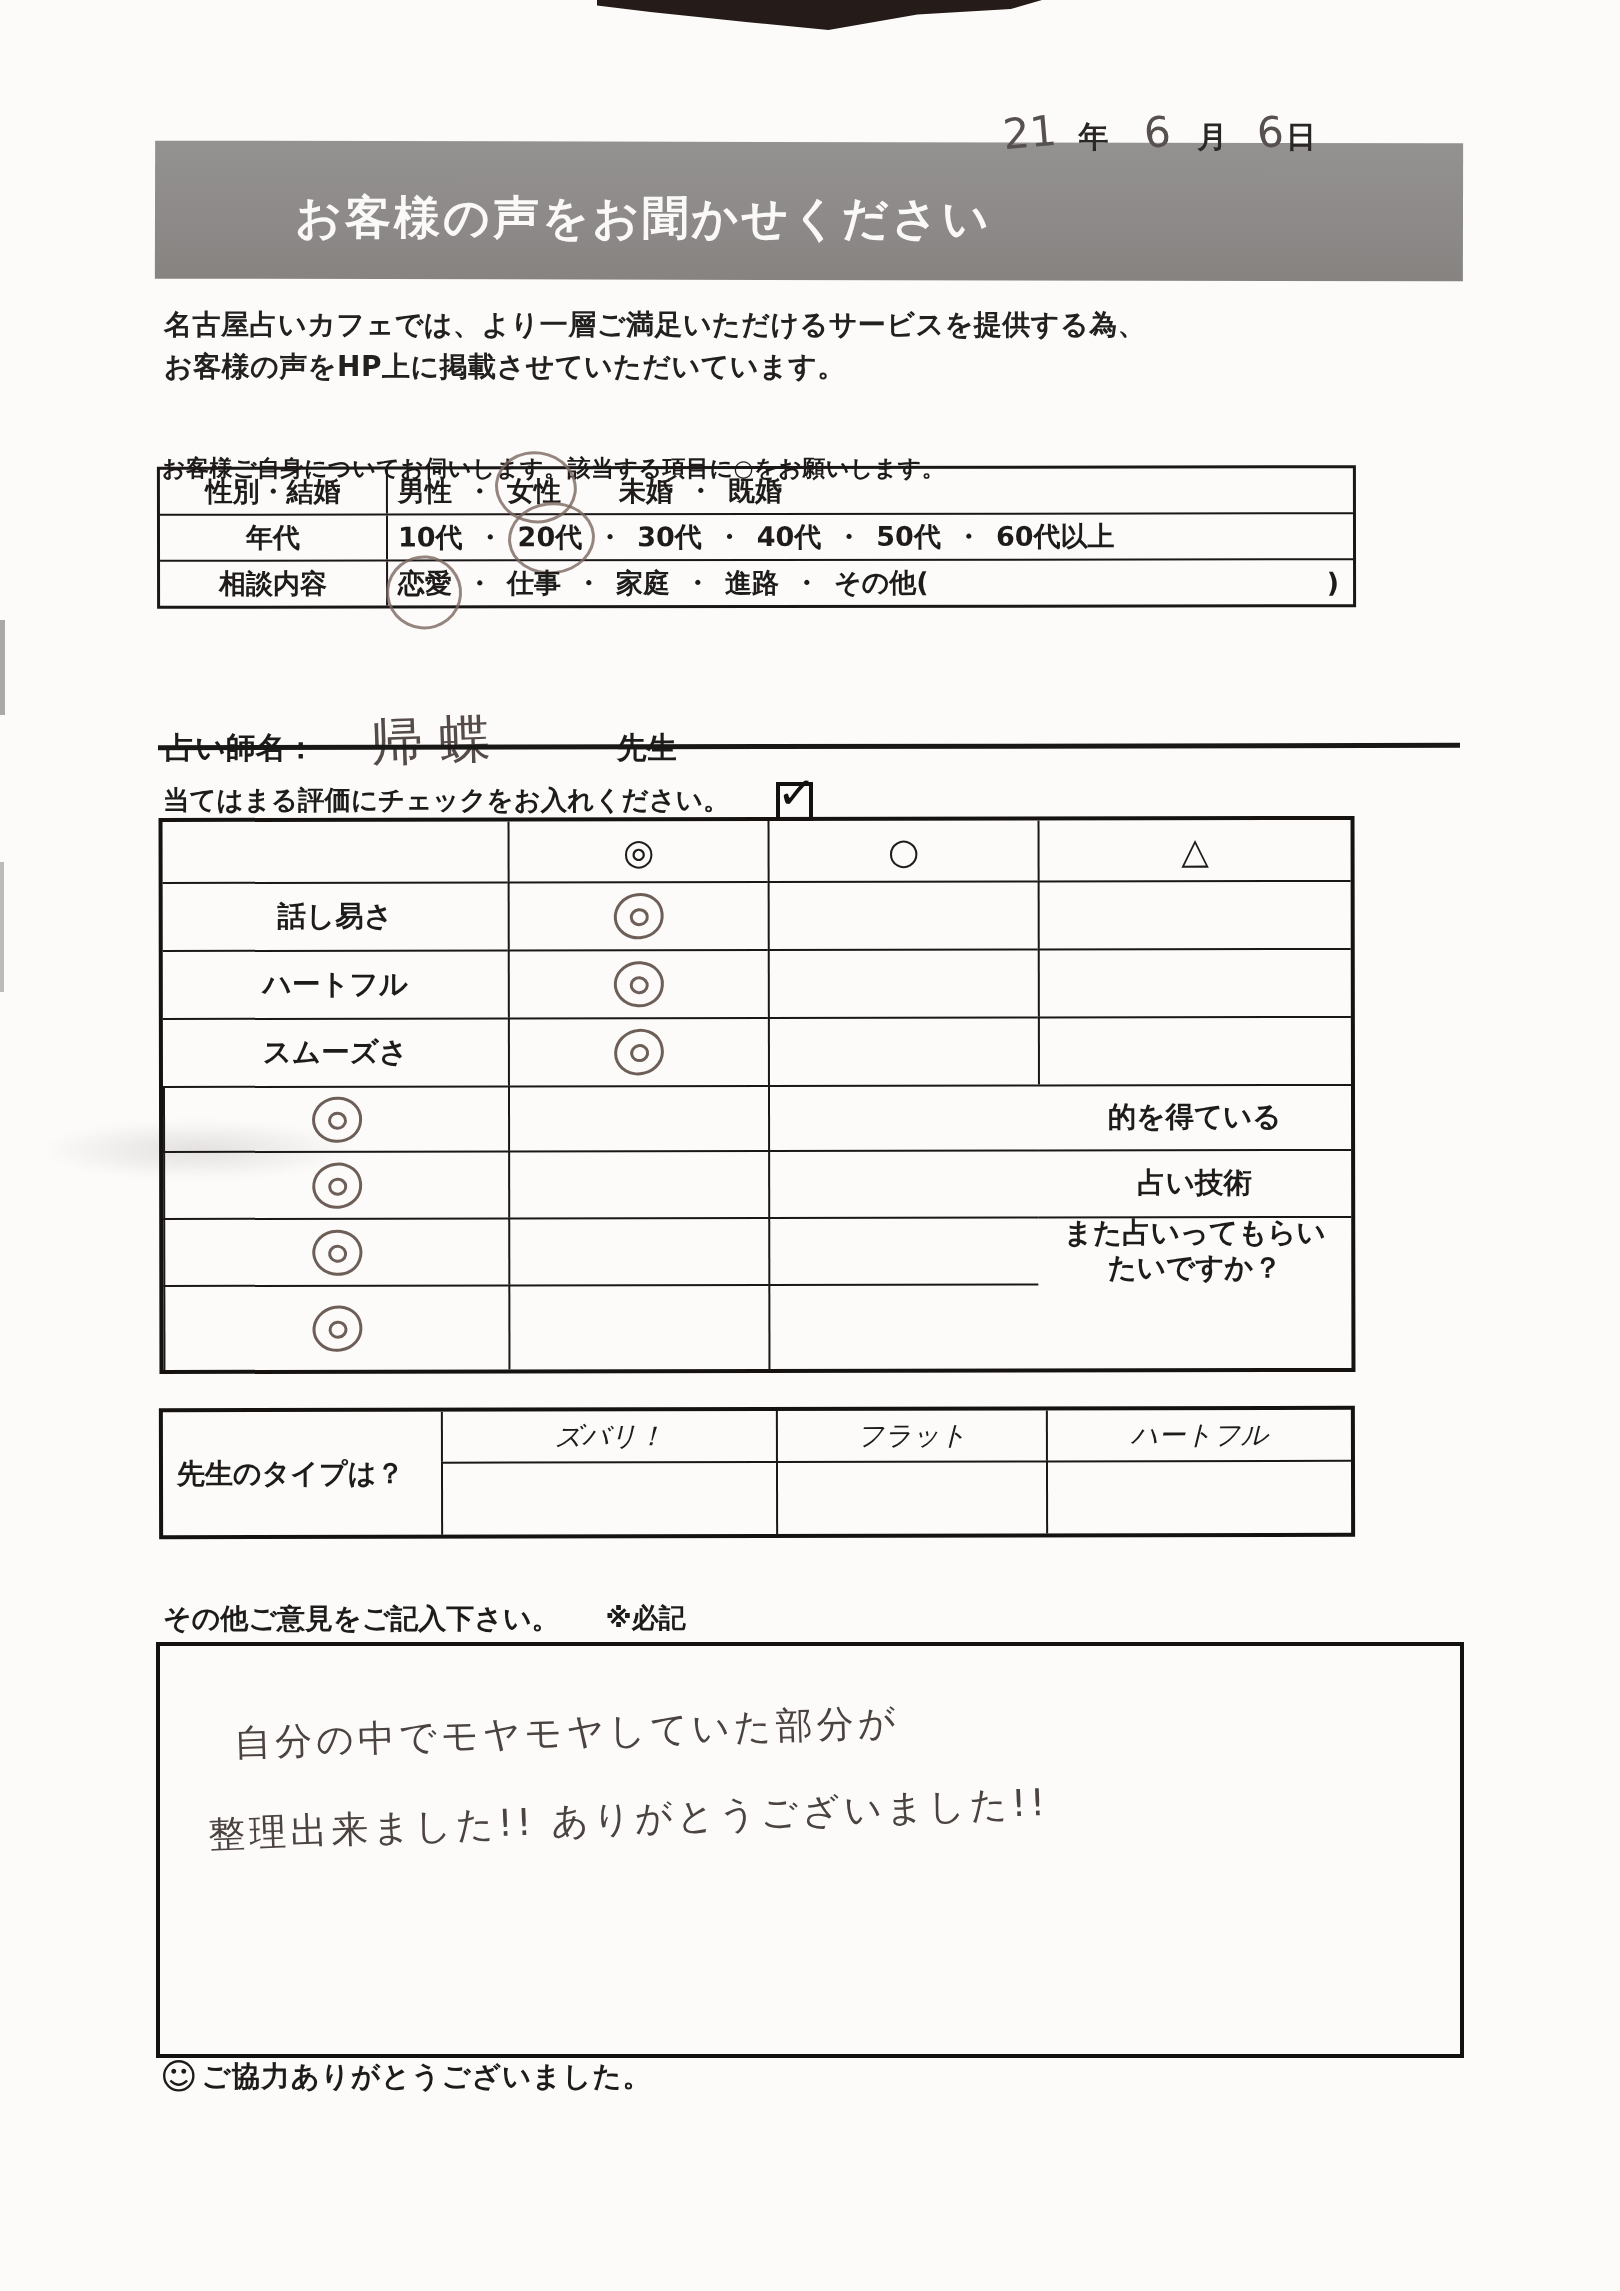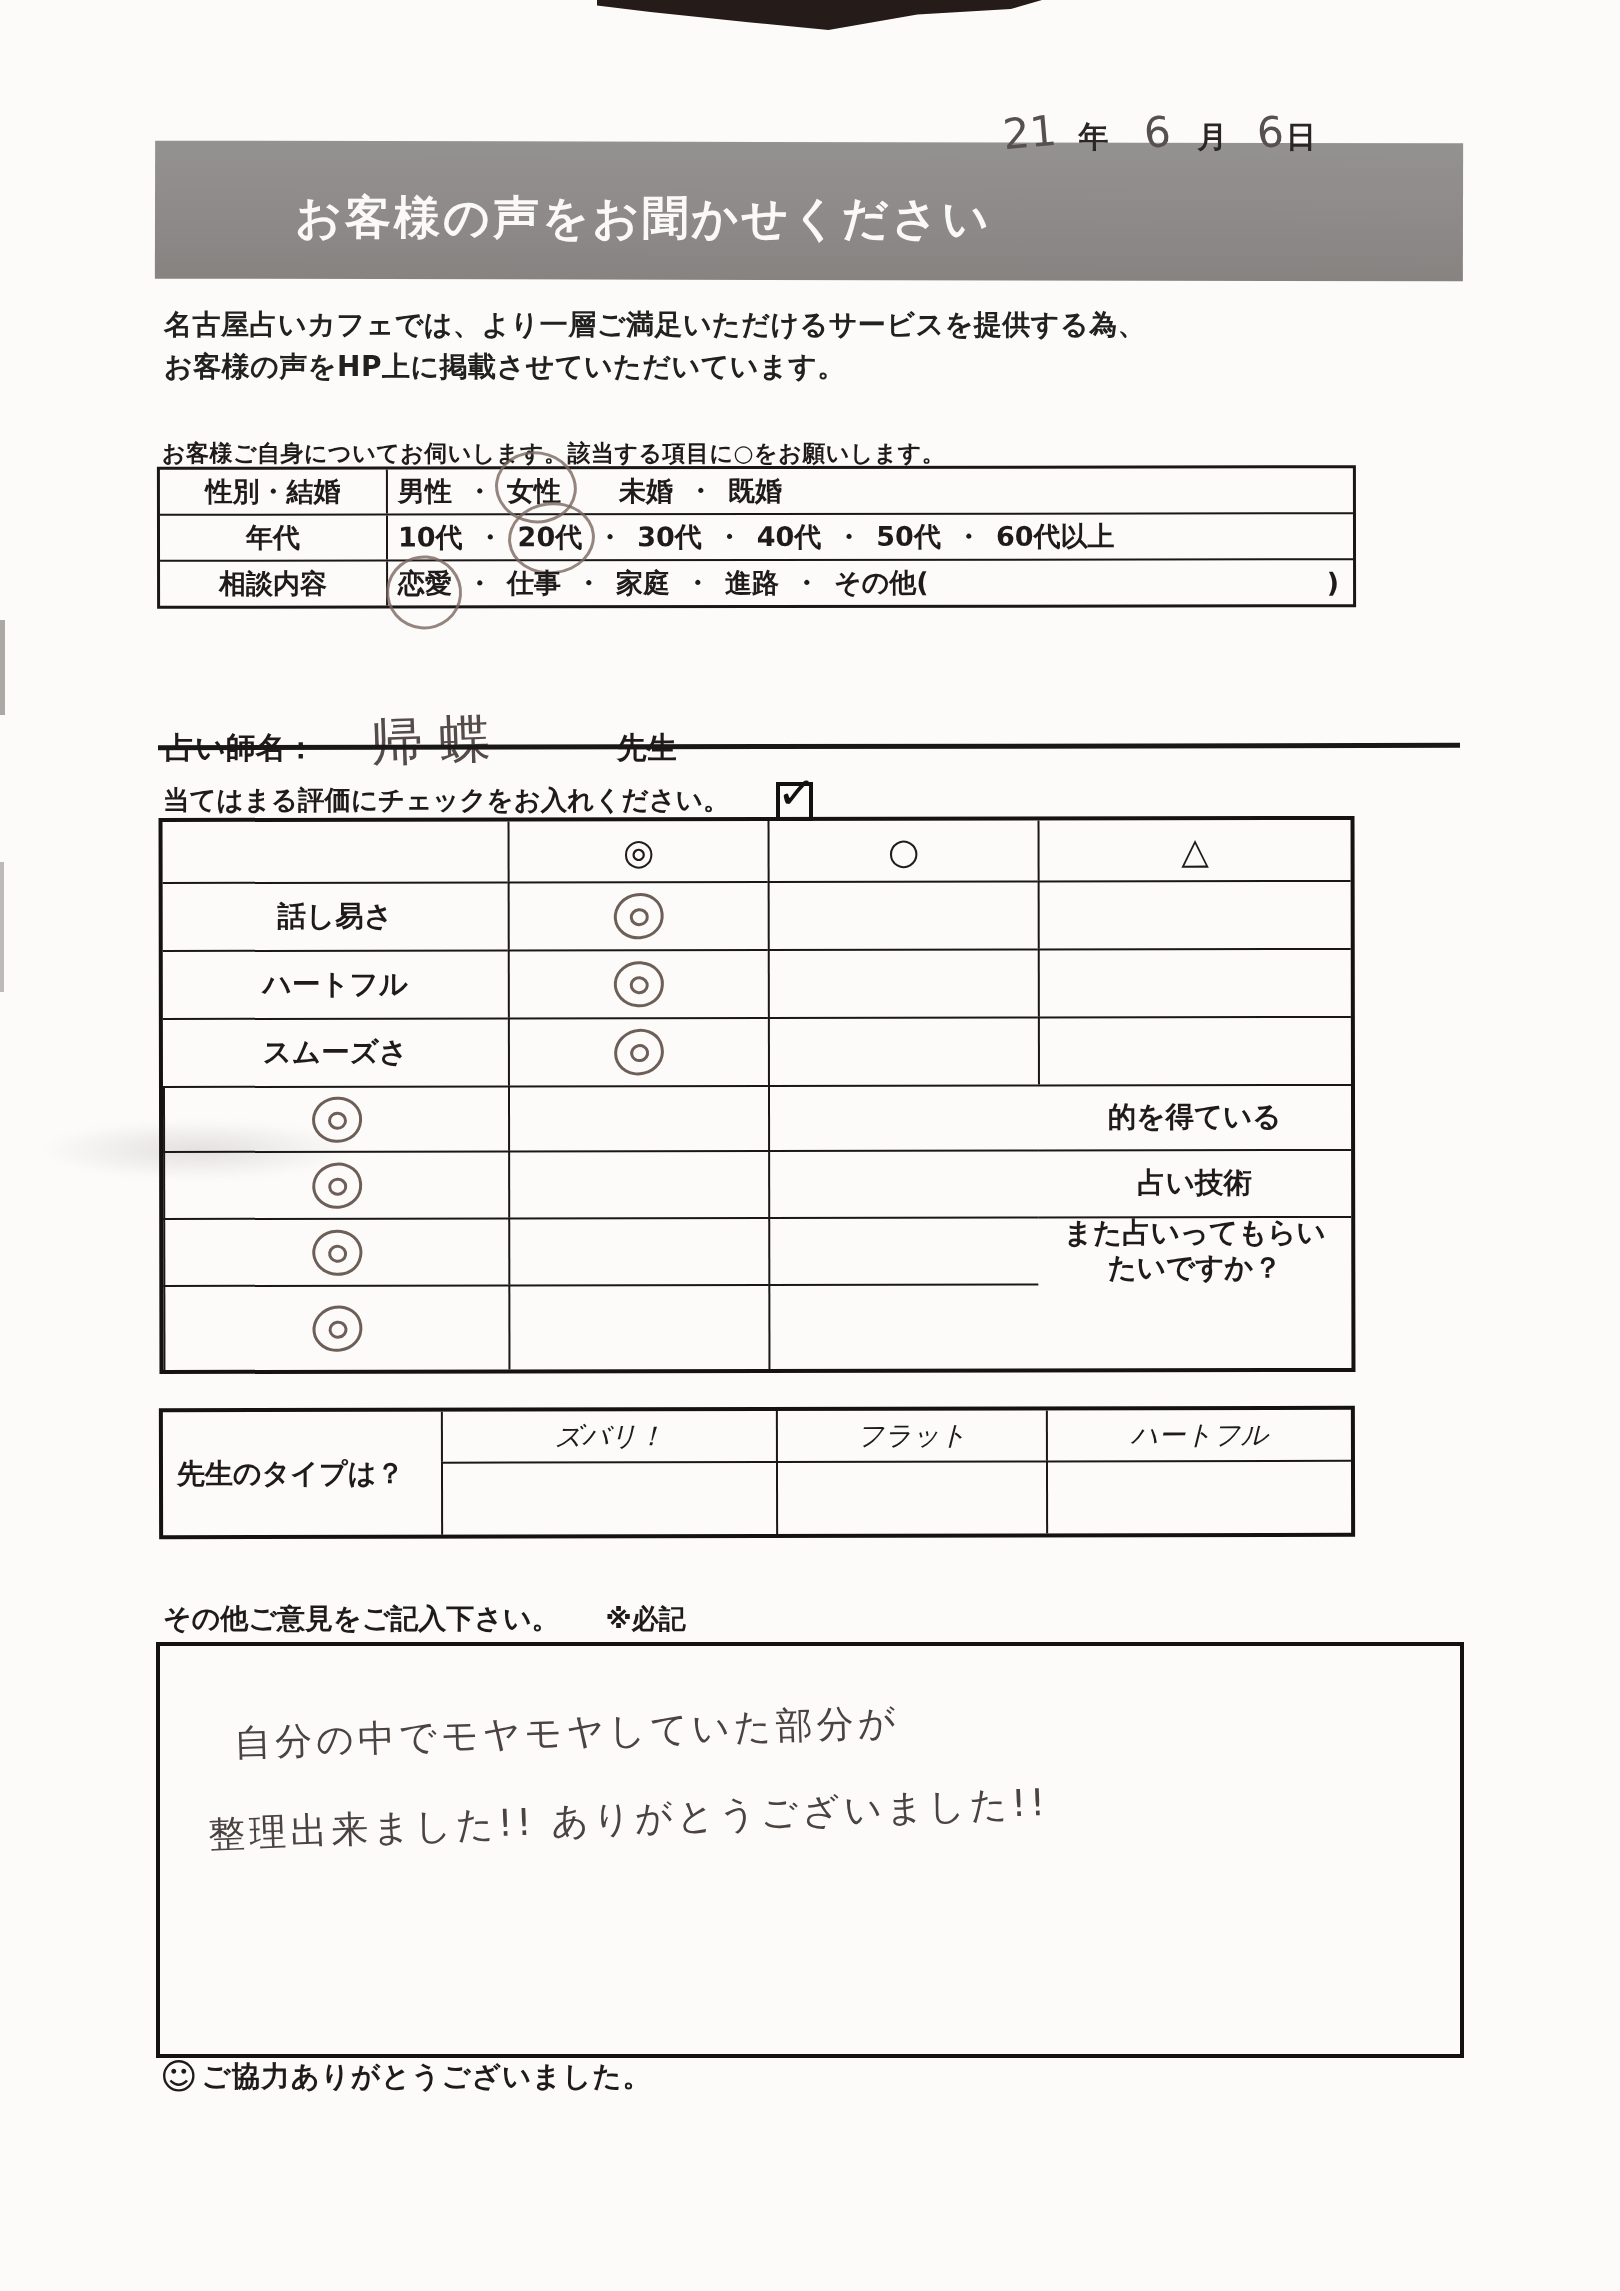--- a/index.html
+++ b/index.html
@@ -43,21 +43,21 @@
   }
   #banner-title {
     padding:46px 0 0 140px; font-size:46px; font-weight:bold;
     color:#faf9f8; letter-spacing:3px;
   }
 
   
   #intro { left:164px; top:304px; font-size:28px; font-weight:bold; line-height:1.5; color:#232020; letter-spacing:.5px; }
 
   
-  #profile-heading { left:162px; top:438px; font-size:23px; font-weight:bold; letter-spacing:.5px; }
+  #profile-heading { left:162px; top:453px; font-size:23px; font-weight:bold; letter-spacing:.5px; }
   #profile-table {
     left:157px; top:466px; width:1193px;
     border:3.5px solid #1a1716; transform:rotate(-0.08deg);
   }
   .prow { display:flex; height:44px; }
   .prow + .prow { border-top:2.5px solid #1a1716; }
   .plabel {
     width:226px; border-right:2.5px solid #1a1716; flex-shrink:0;
     display:flex; align-items:center; justify-content:center;
     font-size:27px; font-weight:bold;
@@ -122,21 +122,21 @@
     border:4px solid #151210; transform:rotate(-0.12deg);
   }
   .tlabel {
     grid-row:1 / 3; display:flex; align-items:center; padding-left:14px;
     font-size:28px; font-weight:bold;
   }
   .thead { display:flex; align-items:center; justify-content:center; font-size:27px; font-weight:normal; font-style:italic; }
   .tbody-cell { }
 
   
-  #comment-heading { left:163px; top:1600px; display:flex; align-items:center; font-weight:bold; }
+  #comment-heading { left:163px; top:1600px; display:flex; align-items:flex-start; font-weight:bold; }
   #comment-heading-text { font-size:28px; }
   #comment-required { font-size:27px; margin-left:46px; }
   #comment-box { left:156px; top:1642px; width:1300px; height:408px; border:4px solid #141110; }
   .comment-line { position:absolute; color:#4b4340; font-size:37px; letter-spacing:4px; white-space:nowrap; }
   #comment-line1 { left:74px; top:62px; transform:rotate(-1.8deg); }
   #comment-line2 { left:48px; top:148px; transform:rotate(-2.2deg); }
 
   
   #footer-thanks { left:160px; top:2058px; display:flex; align-items:center; }
   #footer-smiley { font-size:36px; line-height:1; margin-right:4px; }

